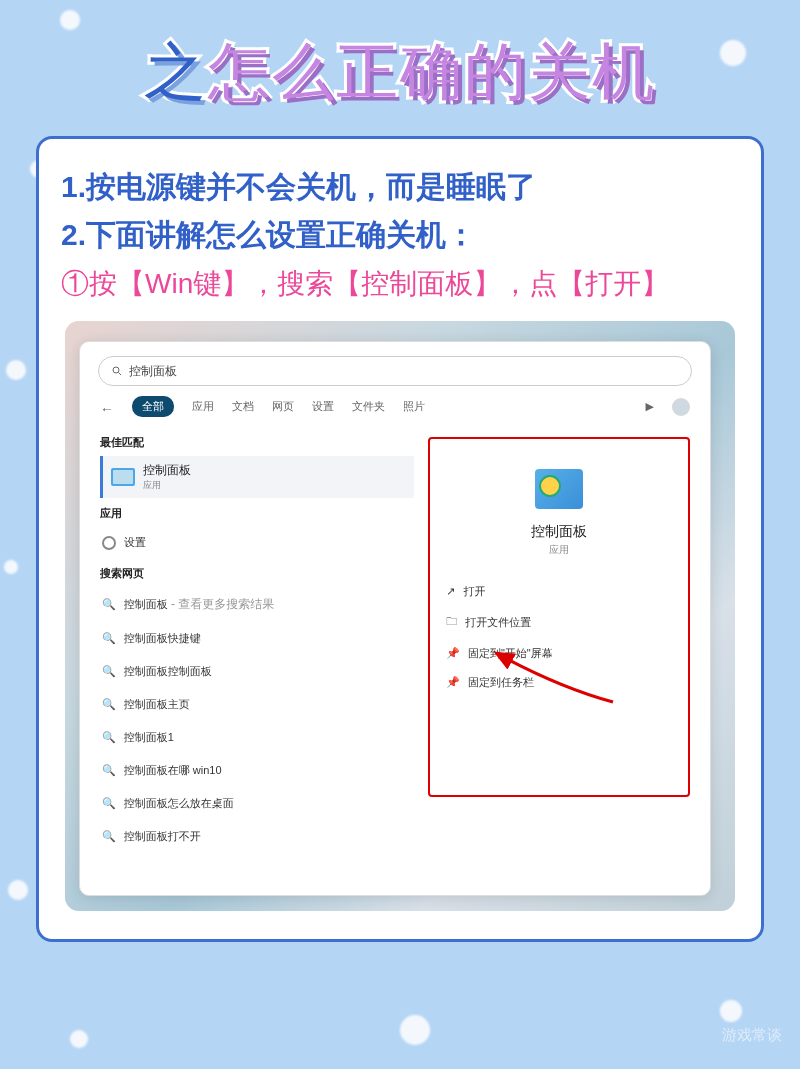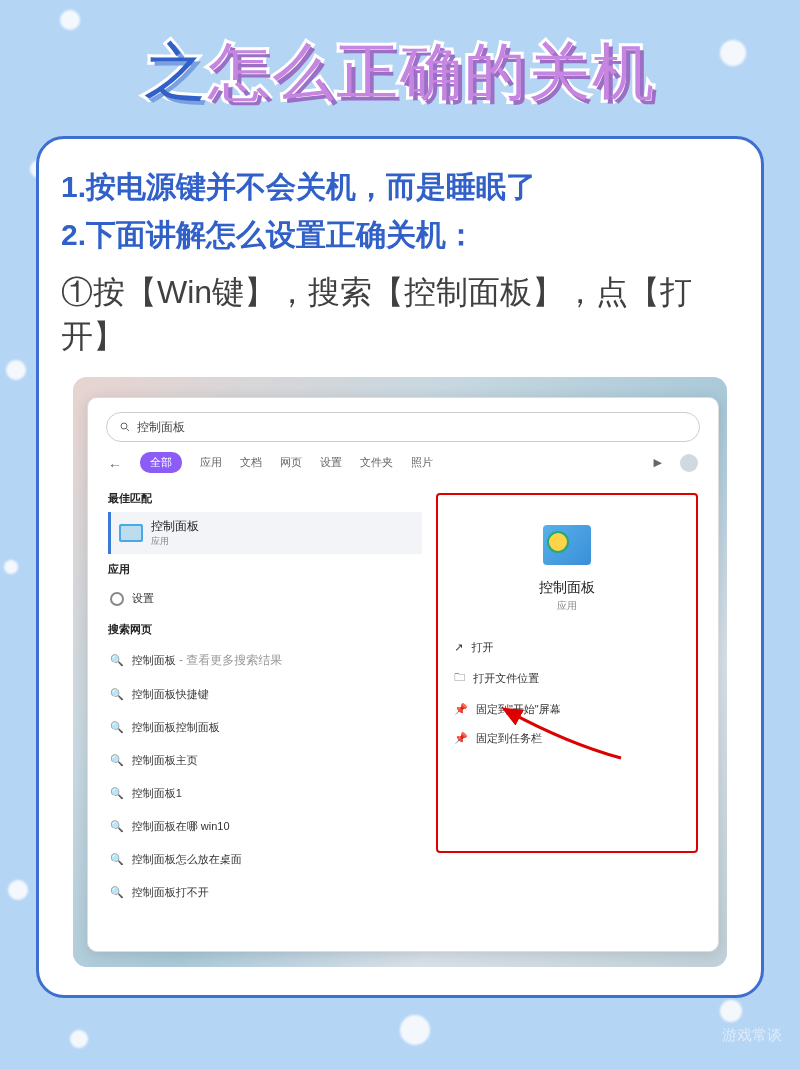--- a/index.html
+++ b/index.html
@@ -46,28 +46,28 @@
   .title-line2 .pink {
     color: #c585e0;
     -webkit-text-stroke: 6px #fff;
     paint-order: stroke fill;
     text-shadow: 4px 4px 0 #9a6fc5;
   }
   .card {
     margin: 22px 36px 0 36px;
     background: #fff;
     border: 3px solid #3d6fd0;
-    border-radius: 28px;
+    border-radius: 16px;
     padding: 24px 22px 28px 22px;
     position: relative;
   }
   .intro { font-size: 30px; font-weight: 700; color: #3060c8; line-height: 1.6; }
-  .step { font-size: 32px; color: #404040; margin: 12px 0 18px 0; }
+  .step { font-size: 28px; color: #ec4899; margin: 6px 0 18px 0; }
   .screenshot {
-    margin: 0 12px;
+    margin: 0 4px;
     border-radius: 14px;
     background: #f4f4f6;
     position: relative;
     overflow: hidden;
     height: 590px;
     background-image: linear-gradient(#e8eef6 1px, transparent 1px), linear-gradient(90deg, #e8eef6 1px, transparent 1px);
     background-size: 32px 32px;
   }
   .wallpaper {
     position: absolute; inset: 0;
@@ -100,21 +100,21 @@
   .tabs {
     display: flex;
     align-items: center;
     padding: 0 20px 10px 20px;
     gap: 18px;
     font-size: 11px;
     color: #666;
   }
   .back-arrow { color: #666; font-size: 14px; }
   .tab-pill {
-    background: #8b5cf6;
+    background: #0c4a6e;
     color: #fff;
     padding: 3px 10px;
     border-radius: 10px;
     font-size: 11px;
   }
   .tabs .spacer { flex: 1; }
   .avatar { width: 18px; height: 18px; border-radius: 50%; background: #d0d8e0; }
   .content-row { display: flex; flex: 1; }
   .left-col { width: 54%; padding: 0 6px 0 20px; font-size: 11px; }
   .sec-label { font-weight: 700; font-size: 11px; color: #222; padding: 8px 0 6px 0; }

